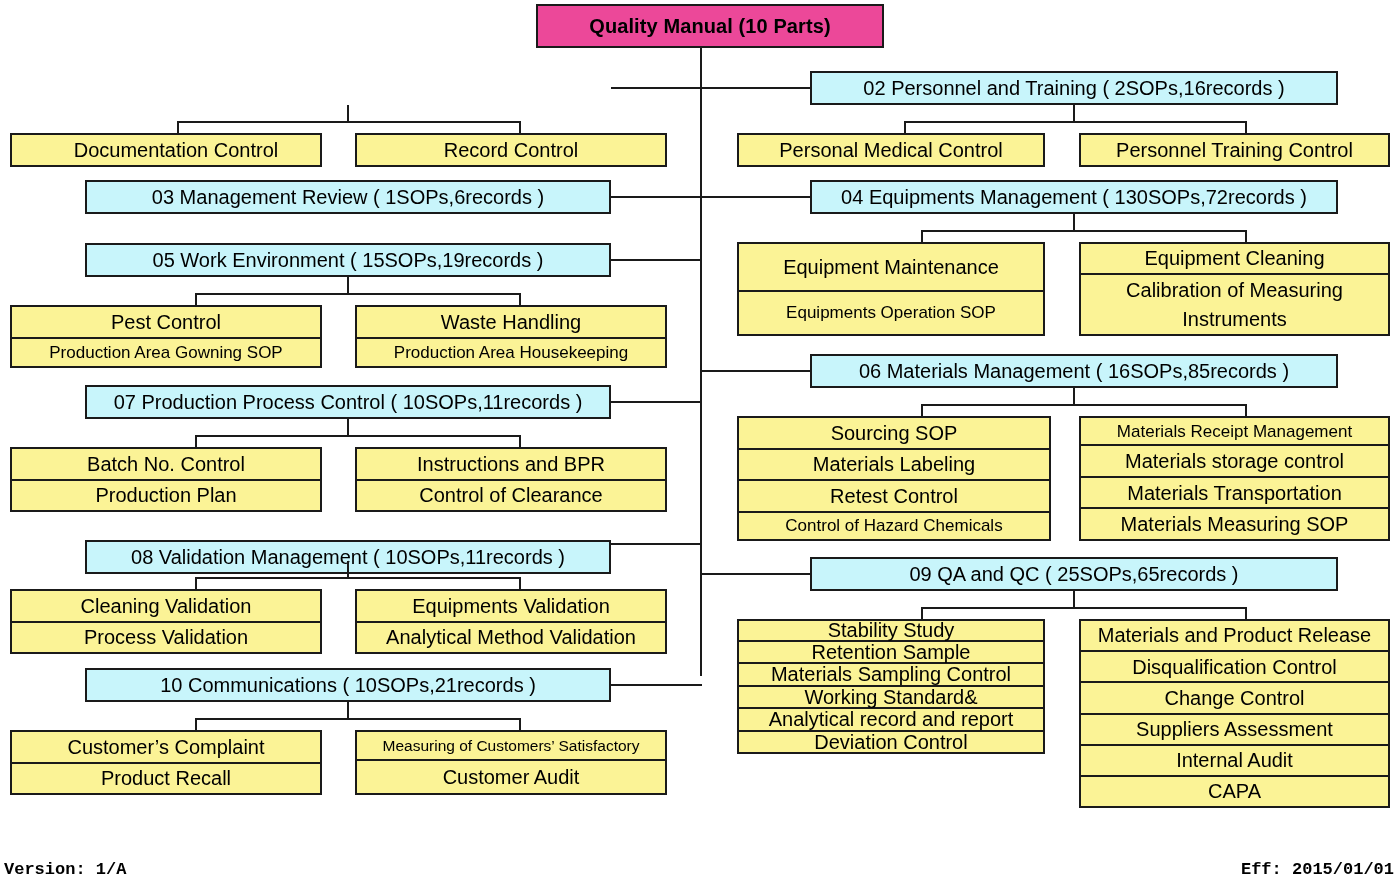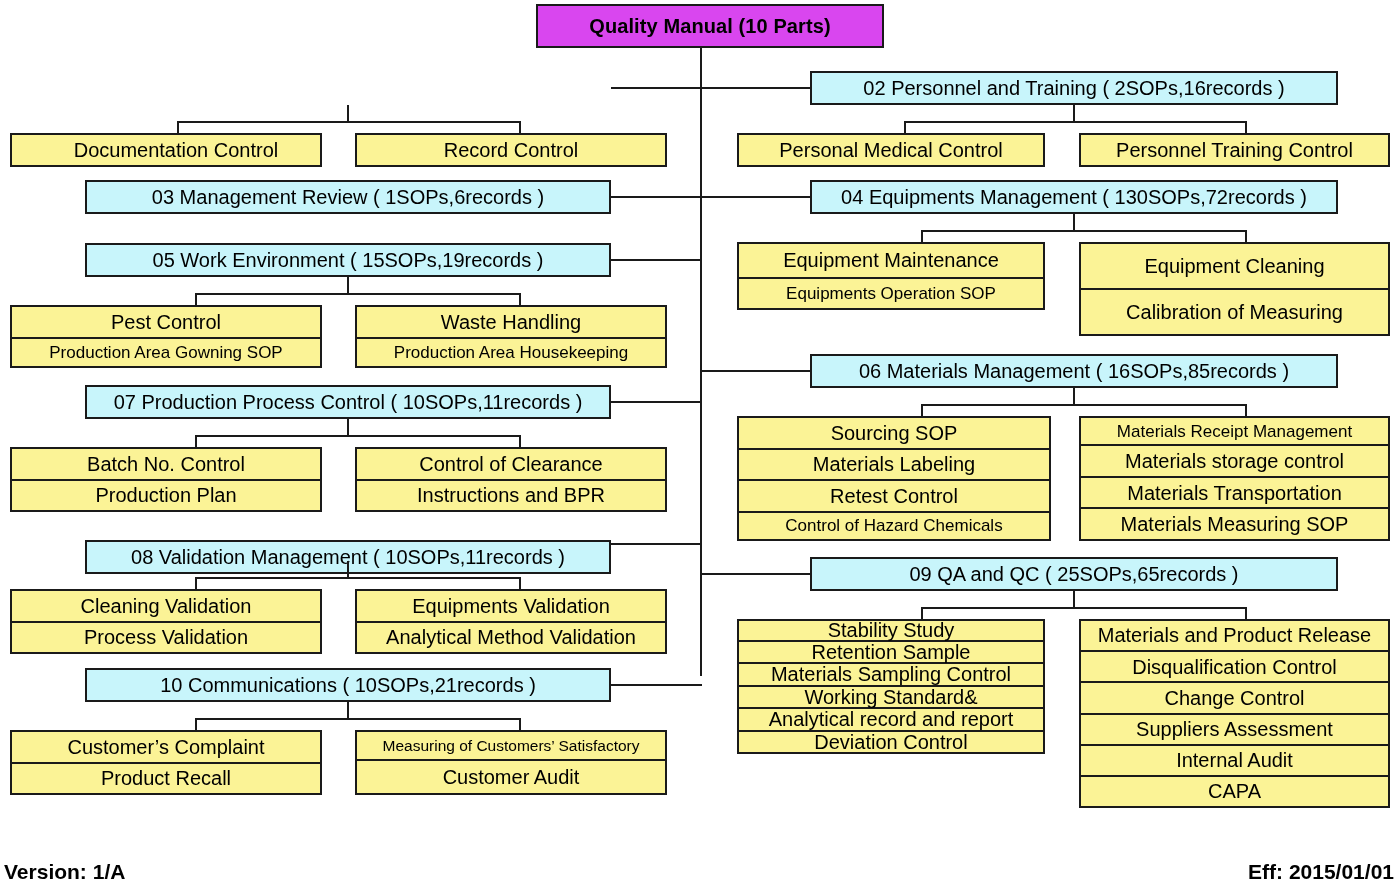--- a/index.html
+++ b/index.html
@@ -14,21 +14,21 @@
   .box{
     position:absolute;
     box-sizing:border-box;
     border:2px solid #1a1a1a;
     display:flex;align-items:center;justify-content:center;
     text-align:center;
     line-height:1.02;
     white-space:nowrap;
   }
   .title-box{
-    background:#d946ef;
+    background:#ec4899;
     font-weight:bold;
     font-size:20px;
     letter-spacing:.1px;
   }
   .cyan{
     background:#c8f5fb;
     font-size:20px;
   }
 
   
@@ -53,23 +53,23 @@
   .stack .cell.xsmall{font-size:15.5px;}
 
   
   .ln{position:absolute;background:#1a1a1a;}
   .h{height:2px;}
   .v{width:2px;}
 
   
   .footer{
     position:absolute;
-    font-family:Liberation Sans, sans-serif;
+    font-family:Liberation Mono, monospace;
     font-weight:bold;
-    font-size:21px;
+    font-size:17px;
     white-space:nowrap;
   }
 </style>
 </head>
 <body>
 
 <div id="canvas">
 
   <div class="box title-box" style="left:536px;top:4px;width:348px;height:44px;">Quality Manual (10 Parts)</div>
 
@@ -109,22 +109,22 @@
   <div class="ln h" style="left:611px;top:401px;width:91px;"></div>
   <div class="ln v" style="left:347px;top:419px;height:17px;"></div>
   <div class="ln h" style="left:195px;top:435px;width:325px;"></div>
   <div class="ln v" style="left:195px;top:435px;height:13px;"></div>
   <div class="ln v" style="left:519px;top:435px;height:13px;"></div>
   <div class="stack" style="left:10px;top:447px;width:312px;height:65px;">
     <div class="cell">Batch No. Control</div>
     <div class="cell">Production Plan</div>
   </div>
   <div class="stack" style="left:355px;top:447px;width:312px;height:65px;">
+    <div class="cell">Instructions and BPR</div>
     <div class="cell">Control of Clearance</div>
-    <div class="cell">Instructions and BPR</div>
   </div>
 
   <div class="box cyan" style="left:85px;top:540px;width:526px;height:34px;">08 Validation Management ( 10SOPs,11records )</div>
   <div class="ln h" style="left:611px;top:543px;width:91px;"></div>
   <div class="ln v" style="left:347px;top:561px;height:17px;"></div>
   <div class="ln h" style="left:195px;top:577px;width:325px;"></div>
   <div class="ln v" style="left:195px;top:577px;height:13px;"></div>
   <div class="ln v" style="left:519px;top:577px;height:13px;"></div>
   <div class="stack" style="left:10px;top:589px;width:312px;height:65px;">
     <div class="cell">Cleaning Validation</div>
@@ -162,27 +162,28 @@
   <div class="stack" style="left:1079px;top:133px;width:311px;height:34px;">
     <div class="cell">Personnel Training Control</div>
   </div>
 
   <div class="box cyan" style="left:810px;top:180px;width:528px;height:34px;">04 Equipments Management ( 130SOPs,72records )</div>
   <div class="ln h" style="left:700px;top:196px;width:112px;"></div>
   <div class="ln v" style="left:1073px;top:214px;height:17px;"></div>
   <div class="ln h" style="left:921px;top:230px;width:325px;"></div>
   <div class="ln v" style="left:921px;top:230px;height:13px;"></div>
   <div class="ln v" style="left:1245px;top:230px;height:13px;"></div>
-  <div class="stack" style="left:737px;top:242px;width:308px;height:68px;">
+  <div class="stack" style="left:737px;top:242px;width:308px;height:94px;">
     <div class="cell">Equipment Maintenance</div>
     <div class="cell small">Equipments Operation SOP</div>
   </div>
   <div class="stack" style="left:1079px;top:242px;width:311px;height:94px;">
     <div class="cell">Equipment Cleaning</div>
     <div class="cell" style="border-bottom:none;">Calibration of Measuring</div>
+    <div class="cell">Instruments</div>
   </div>
 
   <div class="box cyan" style="left:810px;top:354px;width:528px;height:34px;">06 Materials Management ( 16SOPs,85records )</div>
   <div class="ln h" style="left:700px;top:370px;width:112px;"></div>
   <div class="ln v" style="left:1073px;top:388px;height:17px;"></div>
   <div class="ln h" style="left:921px;top:404px;width:325px;"></div>
   <div class="ln v" style="left:921px;top:404px;height:13px;"></div>
   <div class="ln v" style="left:1245px;top:404px;height:13px;"></div>
   <div class="stack" style="left:737px;top:416px;width:314px;height:125px;">
     <div class="cell">Sourcing SOP</div>

